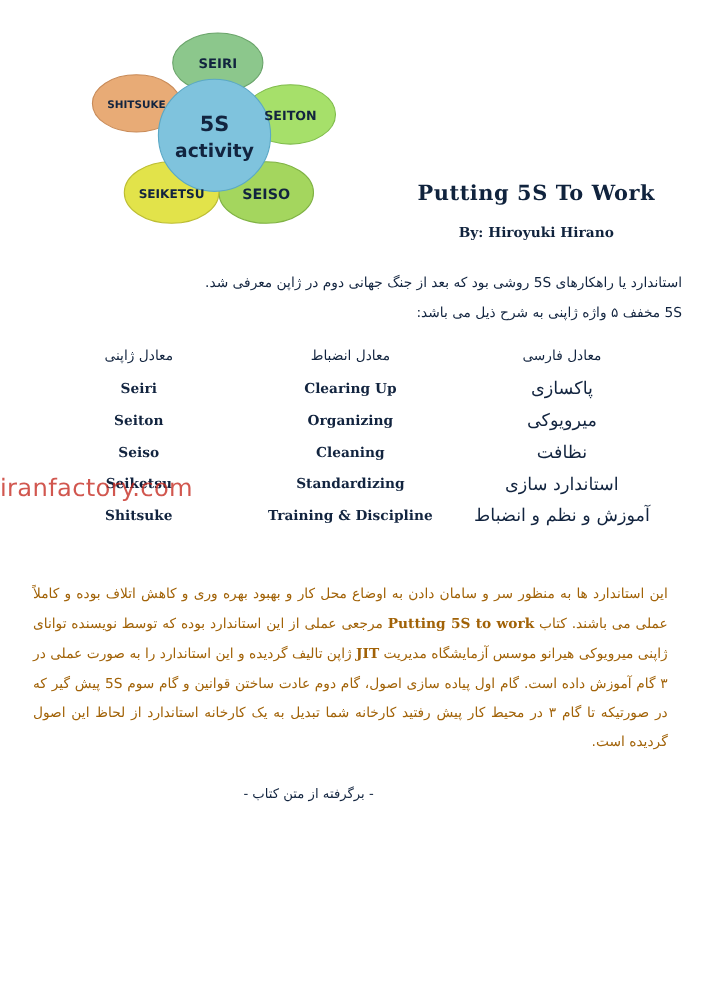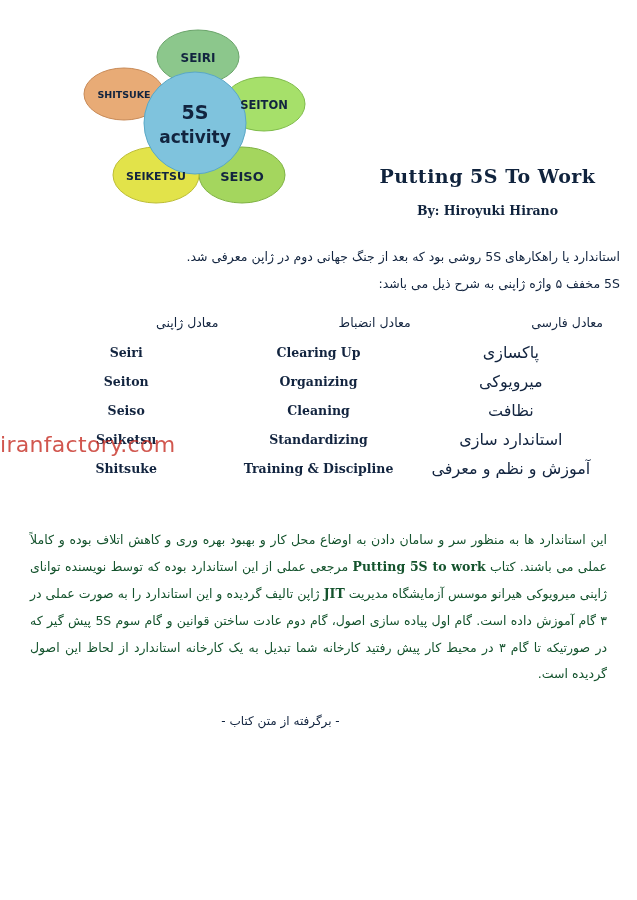--- a/index.html
+++ b/index.html
@@ -80,21 +80,20 @@
   .terms th, .terms td {
     padding: 3px 4px;
     font-size: 12.5px;
     border: none;
   }
   .terms th {
     font-family: "DejaVu Sans", sans-serif;
     font-weight: normal;
     color: #12243f;
     padding-bottom: 8px;
-    text-align: right;
   }
   .terms th.en, .terms th.jp {
     font-family: "DejaVu Sans", sans-serif;
   }
   .col-fa { width: 33.33%; text-align: center; font-family: "DejaVu Sans", sans-serif; }
   .col-en { width: 33.33%; text-align: center; font-family: "DejaVu Serif", serif; font-weight: bold; font-size: 13px; }
   .col-jp { width: 33.33%; text-align: center; font-family: "DejaVu Serif", serif; font-weight: bold; font-size: 13px; }
   .terms td.col-fa { font-size: 16px; }
   .terms tbody tr td { padding-top: 5px; padding-bottom: 5px; }
 
@@ -114,21 +113,21 @@
 
   
   .body-text {
     margin: 44px 30px 0 30px;
     direction: rtl;
     text-align: justify;
     text-align-last: right;
     font-family: "DejaVu Sans", sans-serif;
     font-size: 12.5px;
     line-height: 2.15;
-    color: #14532d;
+    color: #a16207;
   }
   .body-text p { margin: 0 0 2px 0; }
   .body-text b, .body-text .en {
     font-family: "DejaVu Serif", serif;
     font-weight: bold;
   }
 
   .signature {
     margin: 26px 30px 0 30px;
     direction: rtl;
@@ -205,21 +204,21 @@
       <td class="col-fa">نظافت</td>
       <td class="col-en">Cleaning</td>
       <td class="col-jp">Seiso</td>
     </tr>
     <tr>
       <td class="col-fa">استاندارد سازی</td>
       <td class="col-en">Standardizing</td>
       <td class="col-jp">Seiketsu</td>
     </tr>
     <tr>
-      <td class="col-fa">آموزش و نظم و معرفی</td>
+      <td class="col-fa">آموزش و نظم و انضباط</td>
       <td class="col-en">Training &amp; Discipline</td>
       <td class="col-jp">Shitsuke</td>
     </tr>
   </tbody>
 </table>
 
 <div class="watermark">iranfactory.com</div>
 
 <div class="body-text">
   <p><span>این استاندارد ها به منظور سر و سامان دادن به اوضاع محل کار و بهبود بهره وری و کاهش اتلاف بوده و کاملاً عملی می باشند. کتاب </span><span class="en">Putting 5S to work</span><span> مرجعی عملی از این استاندارد بوده که توسط نویسنده توانای ژاپنی میرویوکی هیرانو موسس آزمایشگاه مدیریت </span><span class="en">JIT</span><span> ژاپن تالیف گردیده و این استاندارد را به صورت عملی در ۳ گام آموزش داده است. گام اول پیاده سازی اصول، گام دوم عادت ساختن قوانین و گام سوم 5S پیش گیر که در صورتیکه تا گام ۳ در محیط کار پیش رفتید کارخانه شما تبدیل به یک کارخانه استاندارد از لحاظ این اصول گردیده است.</span></p>

